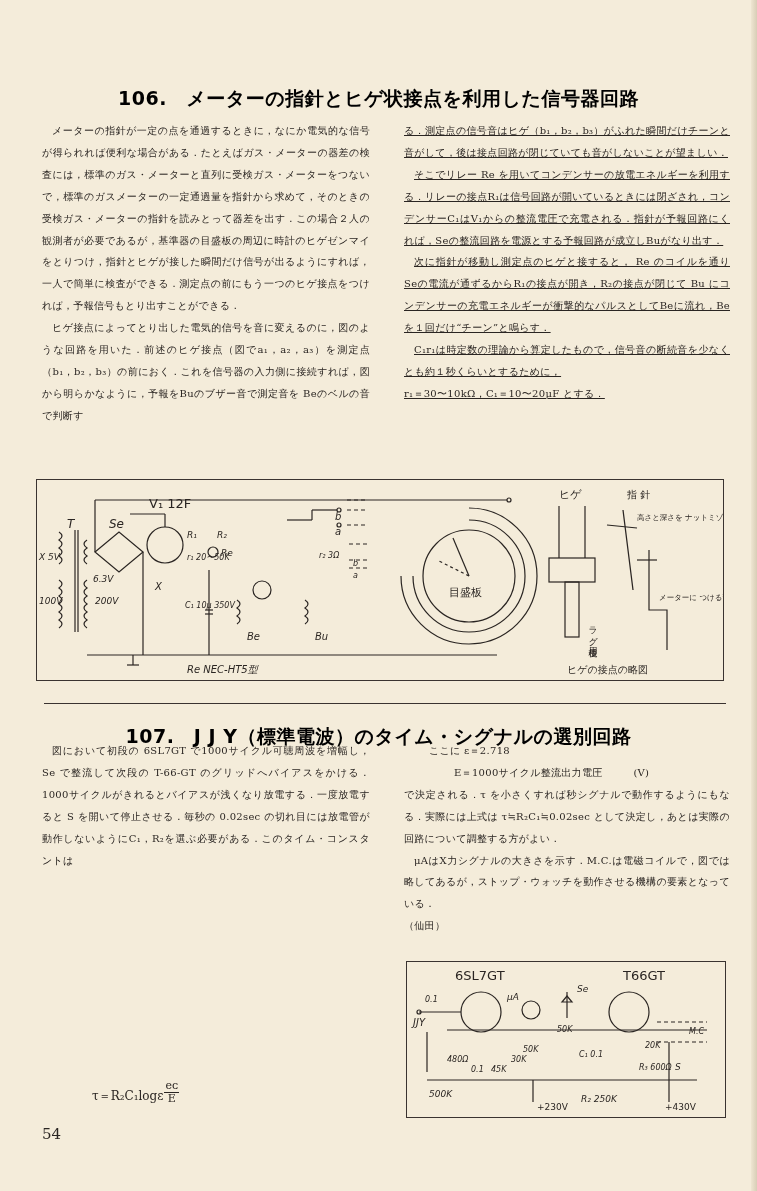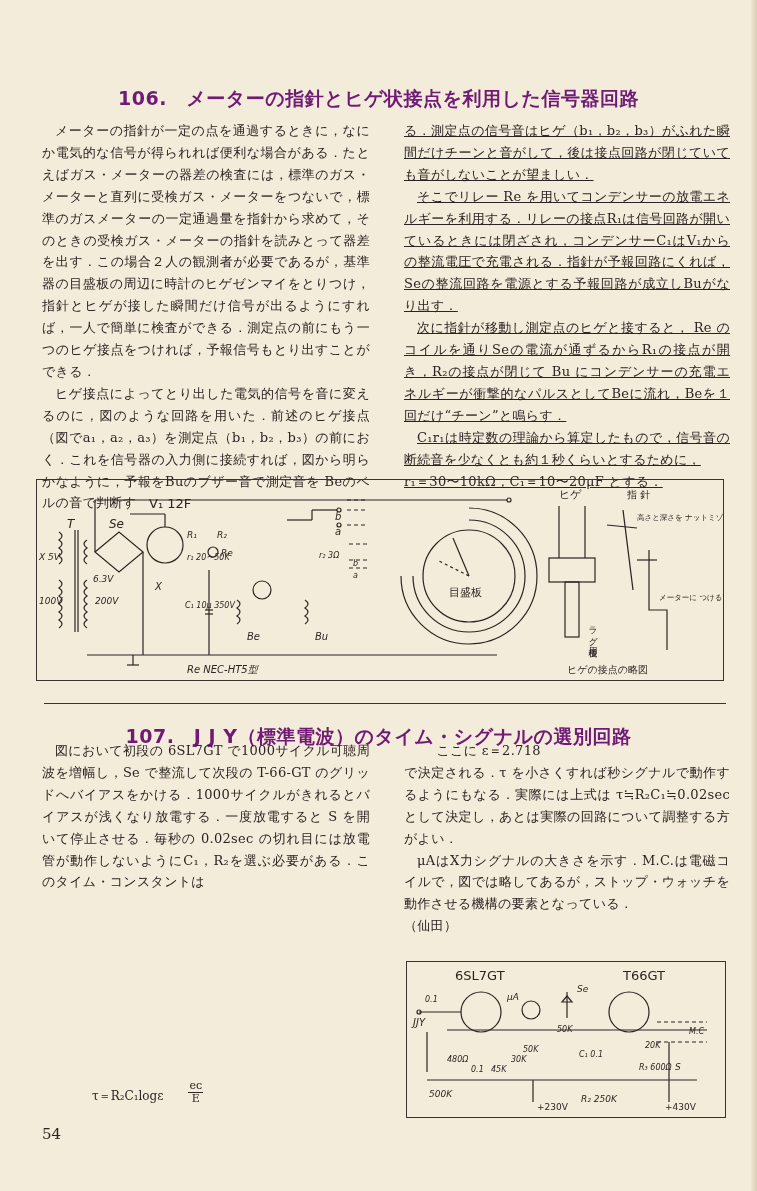--- a/index.html
+++ b/index.html
@@ -10,40 +10,40 @@
     color: #2a2522;
     position: relative;
   }
   .page-edge {
     position: absolute; right: 0; top: 0; width: 6px; height: 1191px;
     background: linear-gradient(to right, #efe6d2, #d8cdb6);
   }
   .title {
     position: absolute; left: 0; width: 757px; text-align: center;
     font-family: "DejaVu Sans", "Liberation Sans", sans-serif;
-    font-weight: bold; color: #701a75; letter-spacing: 0.5px;
+    font-weight: bold; color: #000000; letter-spacing: 0.5px;
   }
   .t106 { top: 86px; font-size: 19px; }
   .t107 { top: 724px; font-size: 19px; }
   .col {
-    position: absolute; font-size: 13px; line-height: 21.9px;
+    position: absolute; font-size: 10px; line-height: 21.9px;
     letter-spacing: 0.3px; text-align: justify;
   }
   .col p { margin: 0; }
   .col .ind { text-indent: 1em; }
   .c1 { left: 42px; top: 120px; width: 328px; }
   .c2 { left: 404px; top: 120px; width: 326px; text-decoration: underline; }
   .c3 { left: 42px; top: 740px; width: 328px; }
   .c4 { left: 404px; top: 740px; width: 326px; }
   .right { }
   .formula {
     position: absolute; left: 92px; top: 1080px; font-size: 12px;
     display: flex; align-items: flex-end; gap: 1px;
   }
-  .frac { display: inline-flex; flex-direction: column; align-items: center; line-height: 12px; font-size: 11px; margin-left: 24px; }
+  .frac { display: inline-flex; flex-direction: column; align-items: center; line-height: 12px; font-size: 11px; }
   .frac .num { border-bottom: 1px solid #2a2522; padding: 0 1px; }
   .pageno { position: absolute; left: 42px; top: 1125px; font-size: 15px; }
   .fig1 {
     position: absolute; left: 36px; top: 479px; width: 686px; height: 200px;
     border: 1.5px solid #3a3330;
   }
   .divider {
     position: absolute; left: 44px; top: 703px; width: 682px; height: 0;
     border-top: 1.5px solid #3a3330;
   }
@@ -173,20 +173,21 @@
 <div class="formula">
   <span>τ＝R₂C₁logε</span>
   <span class="frac">
     <span class="num">eᴄ</span>
     <span>E</span>
   </span>
 </div>
 
 <div class="col c4">
   <p style="padding-left:2.5em">ここに ε＝2.718</p>
+  <p style="padding-left:5em">E＝1000サイクル整流出力電圧　　　(V)</p>
   <p>で決定される．τ を小さくすれば秒シグナルで動作するようにもなる．実際には上式は τ≒R₂C₁≒0.02sec として決定し，あとは実際の回路について調整する方がよい．</p>
   <p class="ind">μAはX力シグナルの大きさを示す．M.C.は電磁コイルで，図では略してあるが，ストップ・ウォッチを動作させる機構の要素となっている．</p>
   <p class="right">（仙田）</p>
 </div>
 
 <div class="fig2">
   <svg width="318" height="155" viewBox="0 0 318 155">
     <text x="48" y="18" font-size="13">6SL7GT</text>
     <text x="216" y="18" font-size="13">T66GT</text>
     <circle cx="74" cy="50" r="20"></circle>

